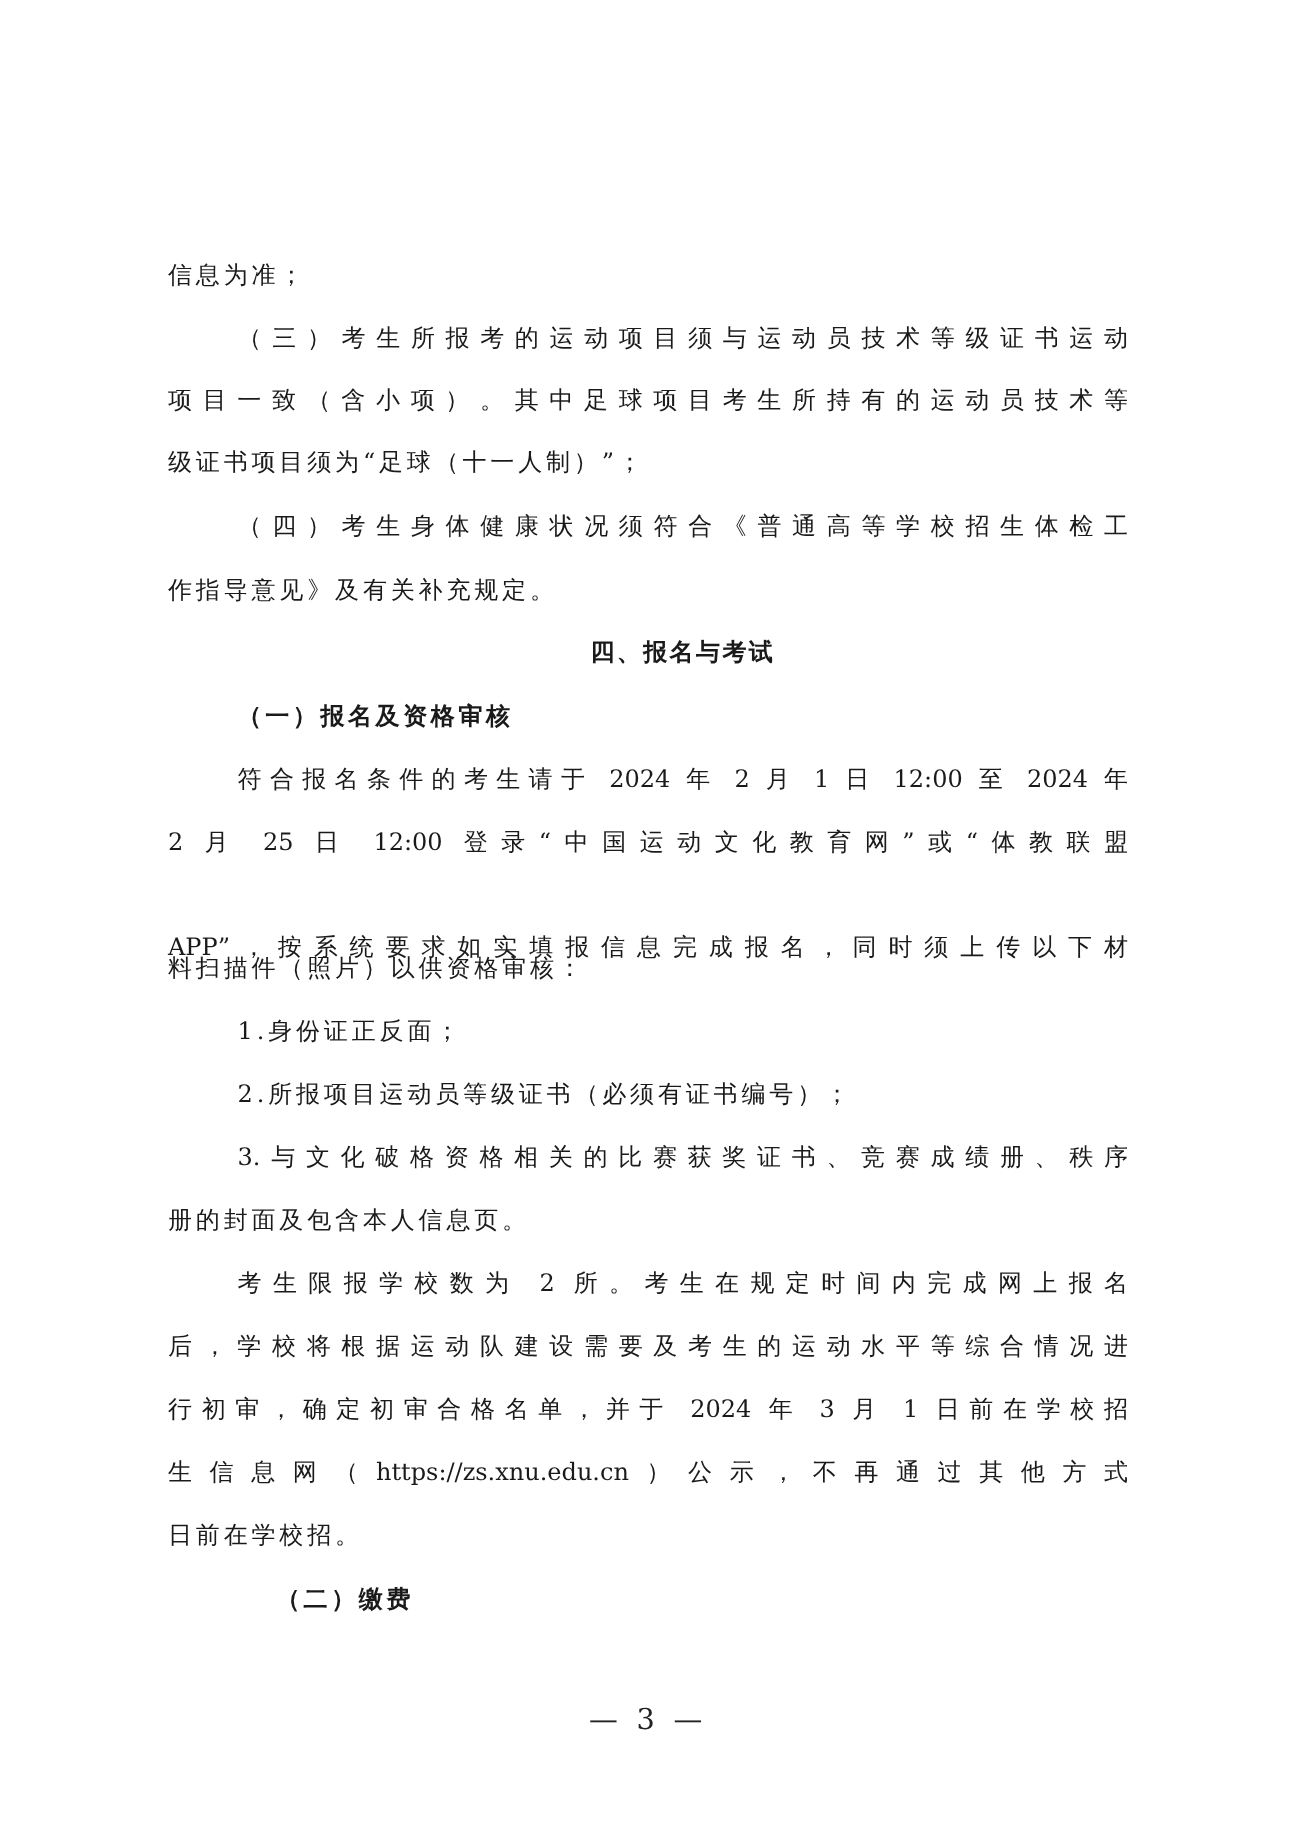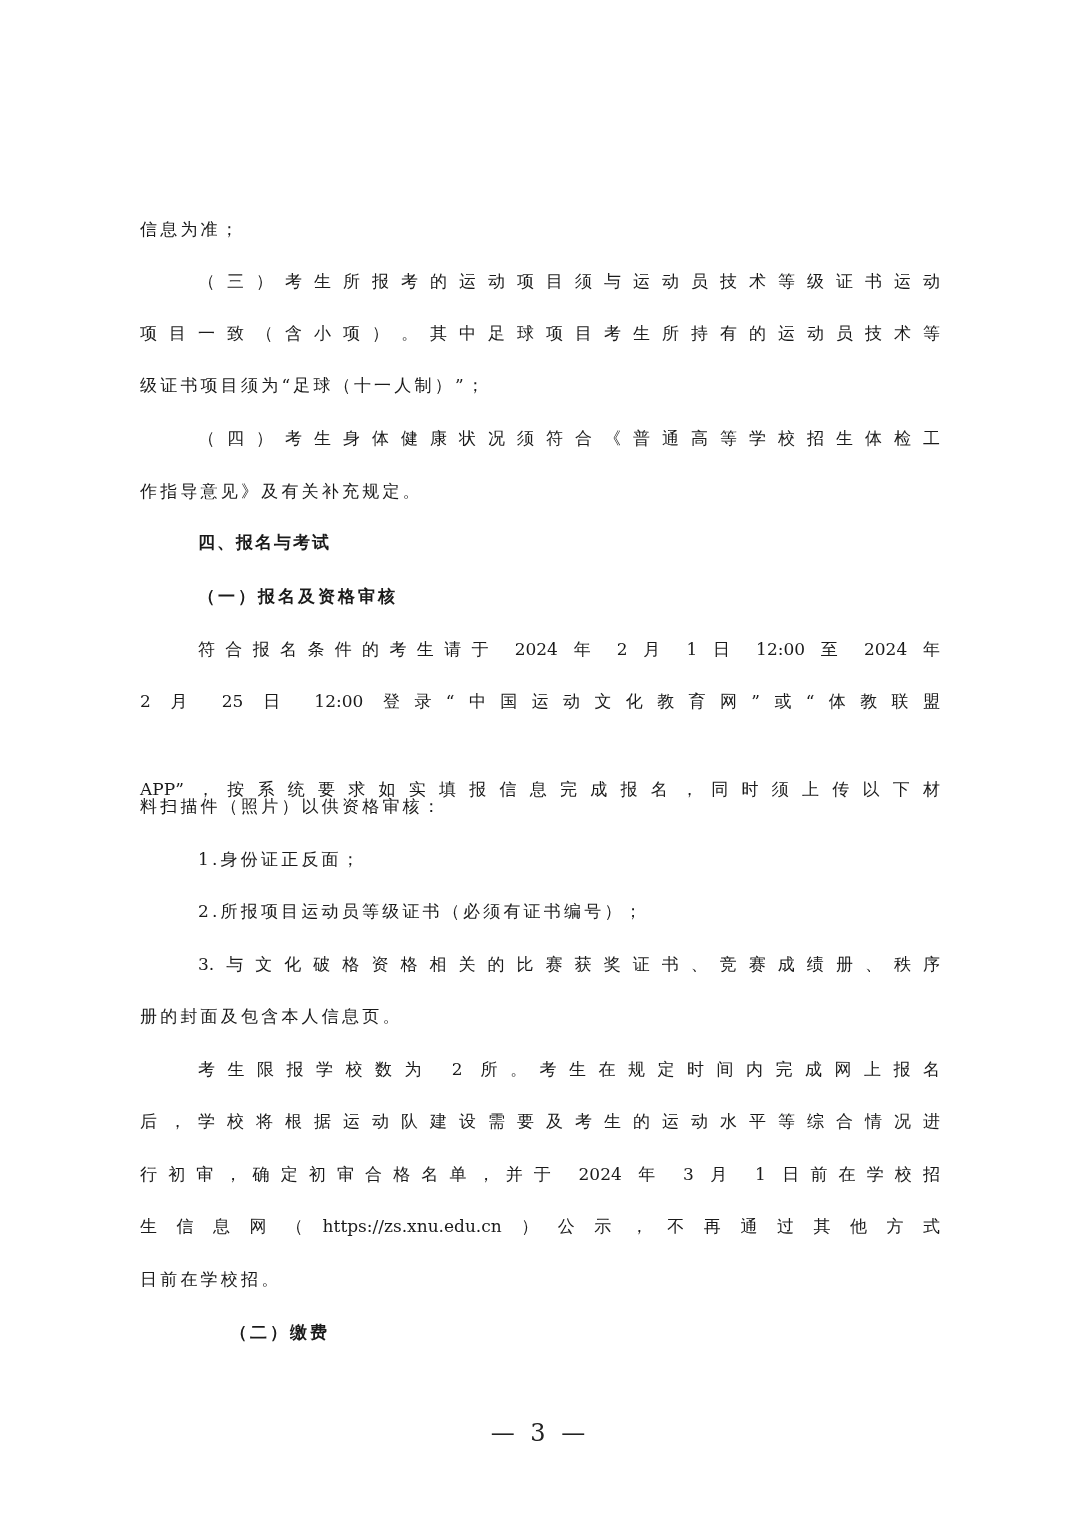--- a/index.html
+++ b/index.html
@@ -1,23 +1,23 @@
 <!DOCTYPE html>
 <html><head>
 <meta charset="utf-8">
 <style>
   html, body { margin: 0; padding: 0; background: #ffffff; }
   body { width: 1080px; height: 1527px; position: relative; overflow: hidden;
          font-family: "DejaVu Serif", "Liberation Serif", serif; color: #1a1a1a; }
   .page { position: absolute; left: 0; top: 0; width: 1080px; height: 1527px; background: #fff; }
-  .line { position: absolute; left: 140px; width: 800px; font-size: 17px; line-height: 34px;
+  .line { position: absolute; left: 140px; width: 800px; font-size: 20px; line-height: 34px;
           white-space: nowrap; letter-spacing: 3.2px; }
   .indent { left: 198px; width: 742px; }
   .justify { text-align: justify; text-align-last: justify; letter-spacing: 0; }
-  .heading { font-family: Liberation Mono, monospace; font-weight: bold; letter-spacing: 2px; }
+  .heading { font-family: Liberation Serif, serif; font-weight: bold; letter-spacing: 2px; text-align: center; }
   .subheading { font-family: "DejaVu Sans", "Liberation Sans", sans-serif; font-weight: bold; letter-spacing: 3px; }
   .page-number { position: absolute; left: 0; width: 1080px; top: 1418px; text-align: center;
                  font-size: 24px; line-height: 30px; letter-spacing: 4px; color: #222; }
 </style>
 </head>
 <body>
 
 <div class="page">
   <div id="body-lines">
       <div class="line" style="top: 212px;">信息为准；</div>

